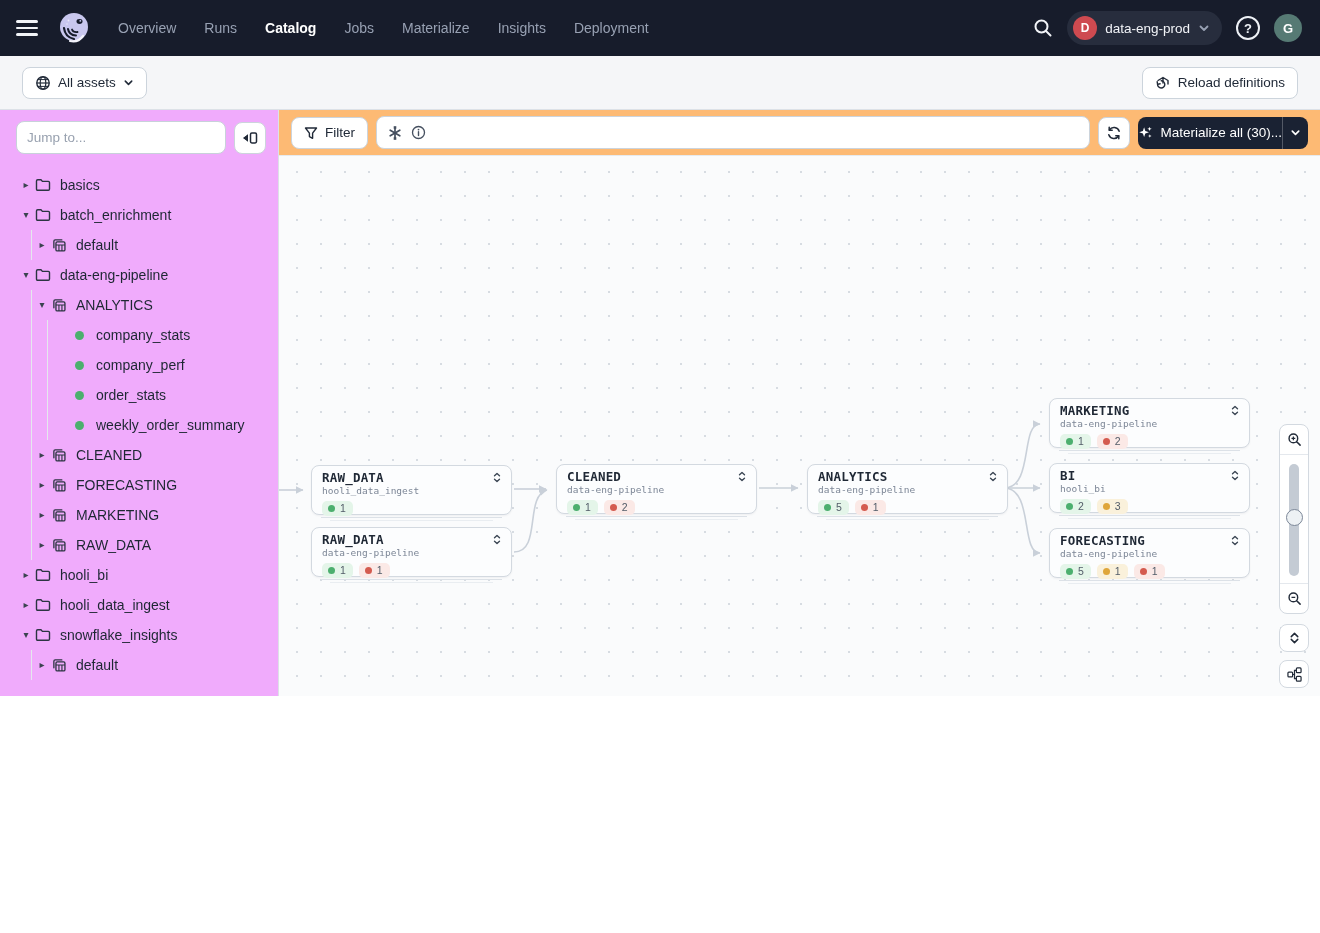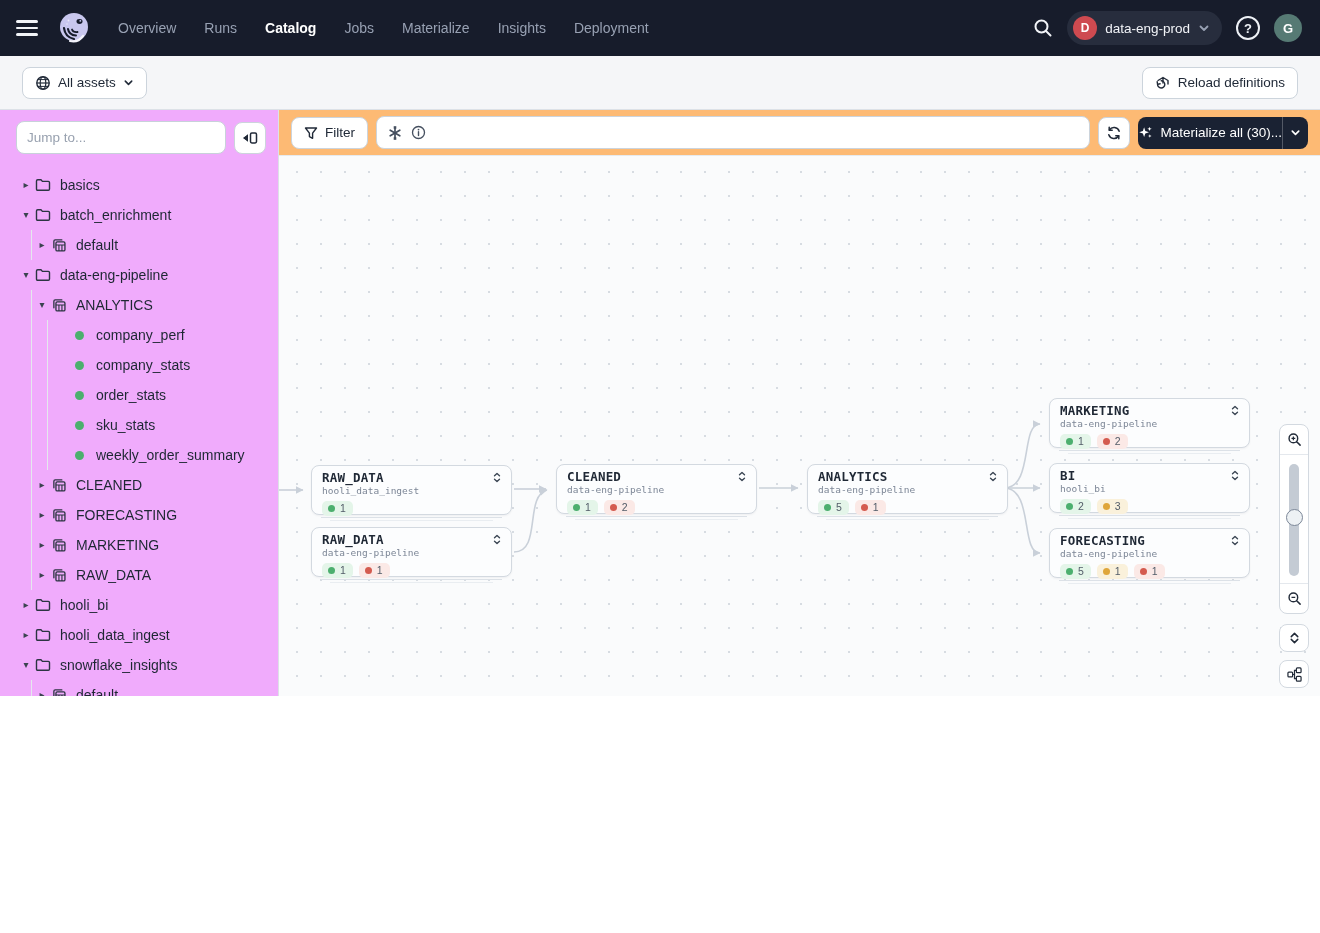--- a/index.html
+++ b/index.html
@@ -235,48 +235,39 @@
             </span>
             <span class="t-label">ANALYTICS</span>
           </div>
           <div class="tree-row d2">
             <i class="guide g0"></i>
             <i class="guide g1"></i>
             <span class="caret"></span>
             <span class="t-icon">
               <span class="dot success"></span>
             </span>
-            <span class="t-label">company_perf</span>
+            <span class="t-label">company_stats</span>
           </div>
           <div class="tree-row d2">
             <i class="guide g0"></i>
             <i class="guide g1"></i>
             <span class="caret"></span>
             <span class="t-icon">
               <span class="dot success"></span>
             </span>
-            <span class="t-label">company_stats</span>
+            <span class="t-label">company_perf</span>
           </div>
           <div class="tree-row d2">
             <i class="guide g0"></i>
             <i class="guide g1"></i>
             <span class="caret"></span>
             <span class="t-icon">
               <span class="dot success"></span>
             </span>
             <span class="t-label">order_stats</span>
-          </div>
-          <div class="tree-row d2">
-            <i class="guide g0"></i>
-            <i class="guide g1"></i>
-            <span class="caret"></span>
-            <span class="t-icon">
-              <span class="dot success"></span>
-            </span>
-            <span class="t-label">sku_stats</span>
           </div>
           <div class="tree-row d2">
             <i class="guide g0"></i>
             <i class="guide g1"></i>
             <span class="caret"></span>
             <span class="t-icon">
               <span class="dot success"></span>
             </span>
             <span class="t-label">weekly_order_summary</span>
           </div>

